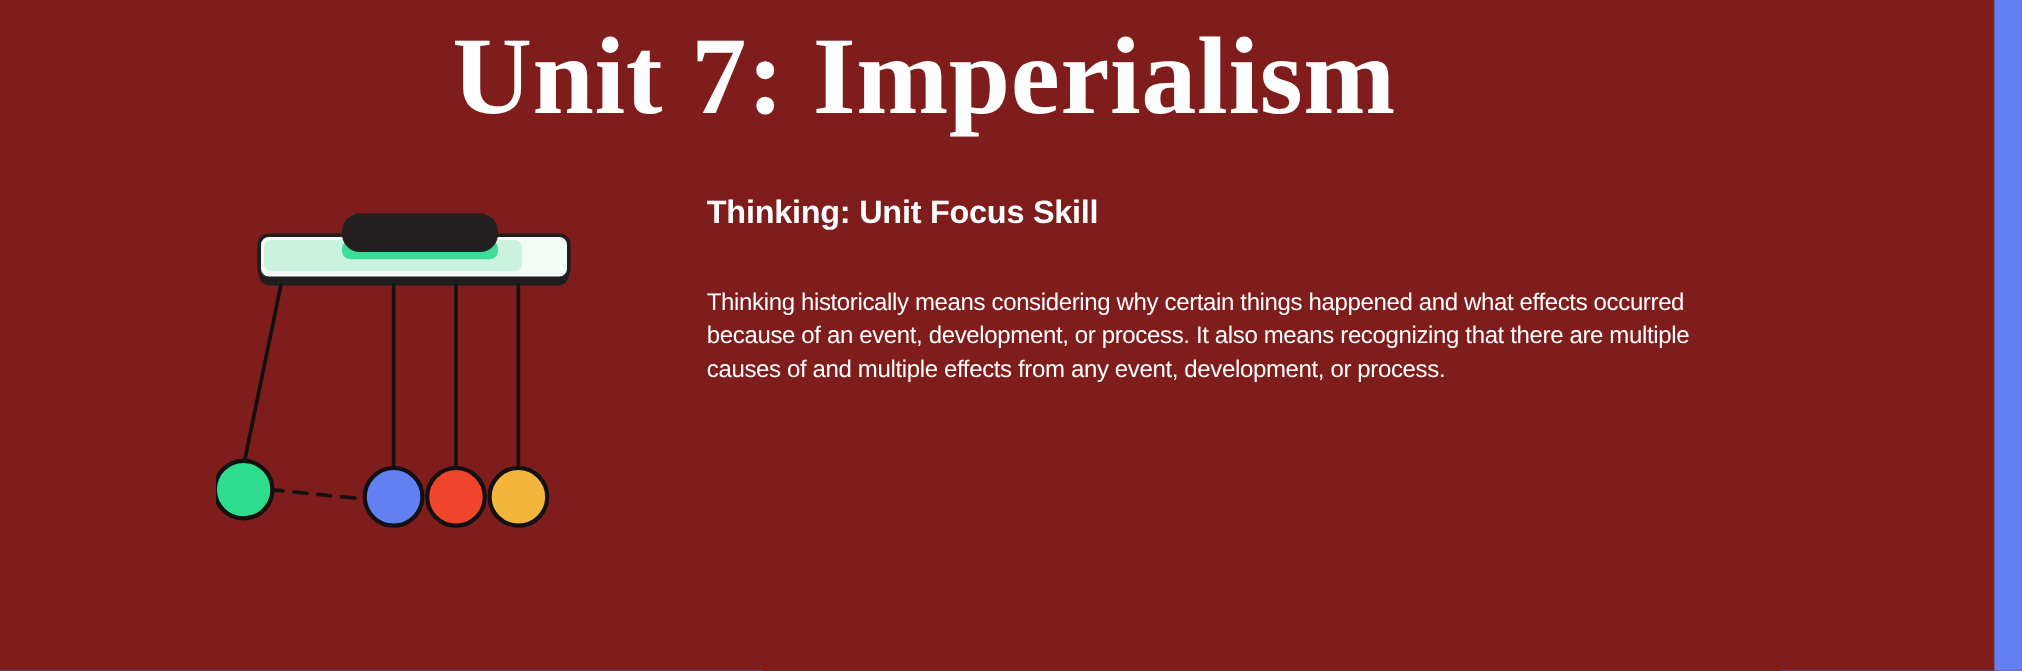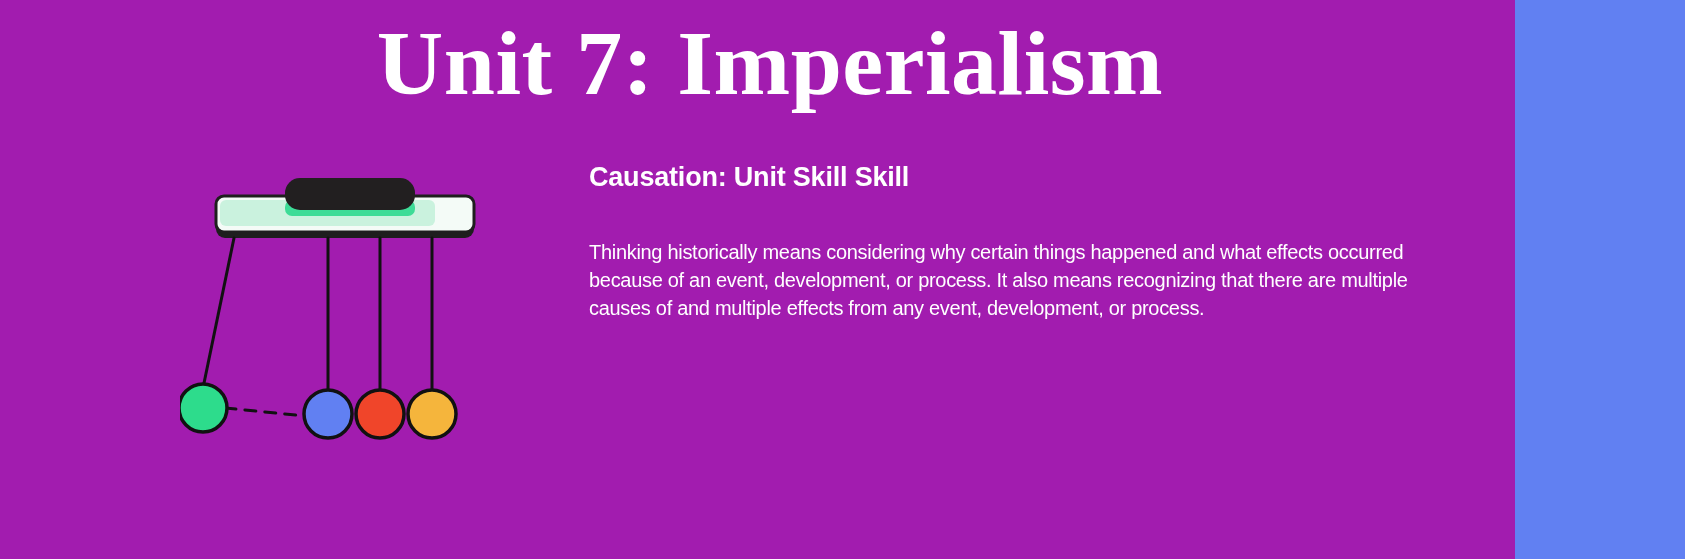--- a/index.html
+++ b/index.html
@@ -11,23 +11,23 @@
   }
 
   body {
     background: #6180f2;
     font-family: "Liberation Sans", sans-serif;
     position: relative;
   }
 
   .slide {
     position: relative;
-    width: 1515px;
+    width: 1662px;
     height: 559px;
-    background: #a21caf;
+    background: #7f1d1d;
   }
 
   
   .title {
     position: absolute;
     left: 0;
     top: 14px;
     width: 1540px;
     text-align: center;
     font-family: "Liberation Serif", "DejaVu Serif", serif;
@@ -105,17 +105,17 @@
       <path d="M 45 248 L 125 256" stroke="#111111" stroke-width="3" fill="none" stroke-linecap="round" stroke-dasharray="11 9"></path>
 
       <circle cx="23" cy="248" r="24" fill="#2ddc8c" stroke="#111111" stroke-width="3.5"></circle>
       <circle cx="148" cy="254" r="24" fill="#6180F2" stroke="#111111" stroke-width="3.5"></circle>
       <circle cx="200" cy="254" r="24" fill="#f0452a" stroke="#111111" stroke-width="3.5"></circle>
       <circle cx="252" cy="254" r="24" fill="#f5b53c" stroke="#111111" stroke-width="3.5"></circle>
     </svg>
   </div>
 
   <div class="copy">
-    <div class="copy-heading">Causation: Unit Skill Skill</div>
+    <div class="copy-heading">Thinking: Unit Focus Skill</div>
     <div class="copy-body">Thinking historically means considering why certain things happened and what effects occurred because of an event, development, or process. It also means recognizing that there are multiple causes of and multiple effects from any event, development, or process.</div>
   </div>
 
 </div>
 
 </body></html>

